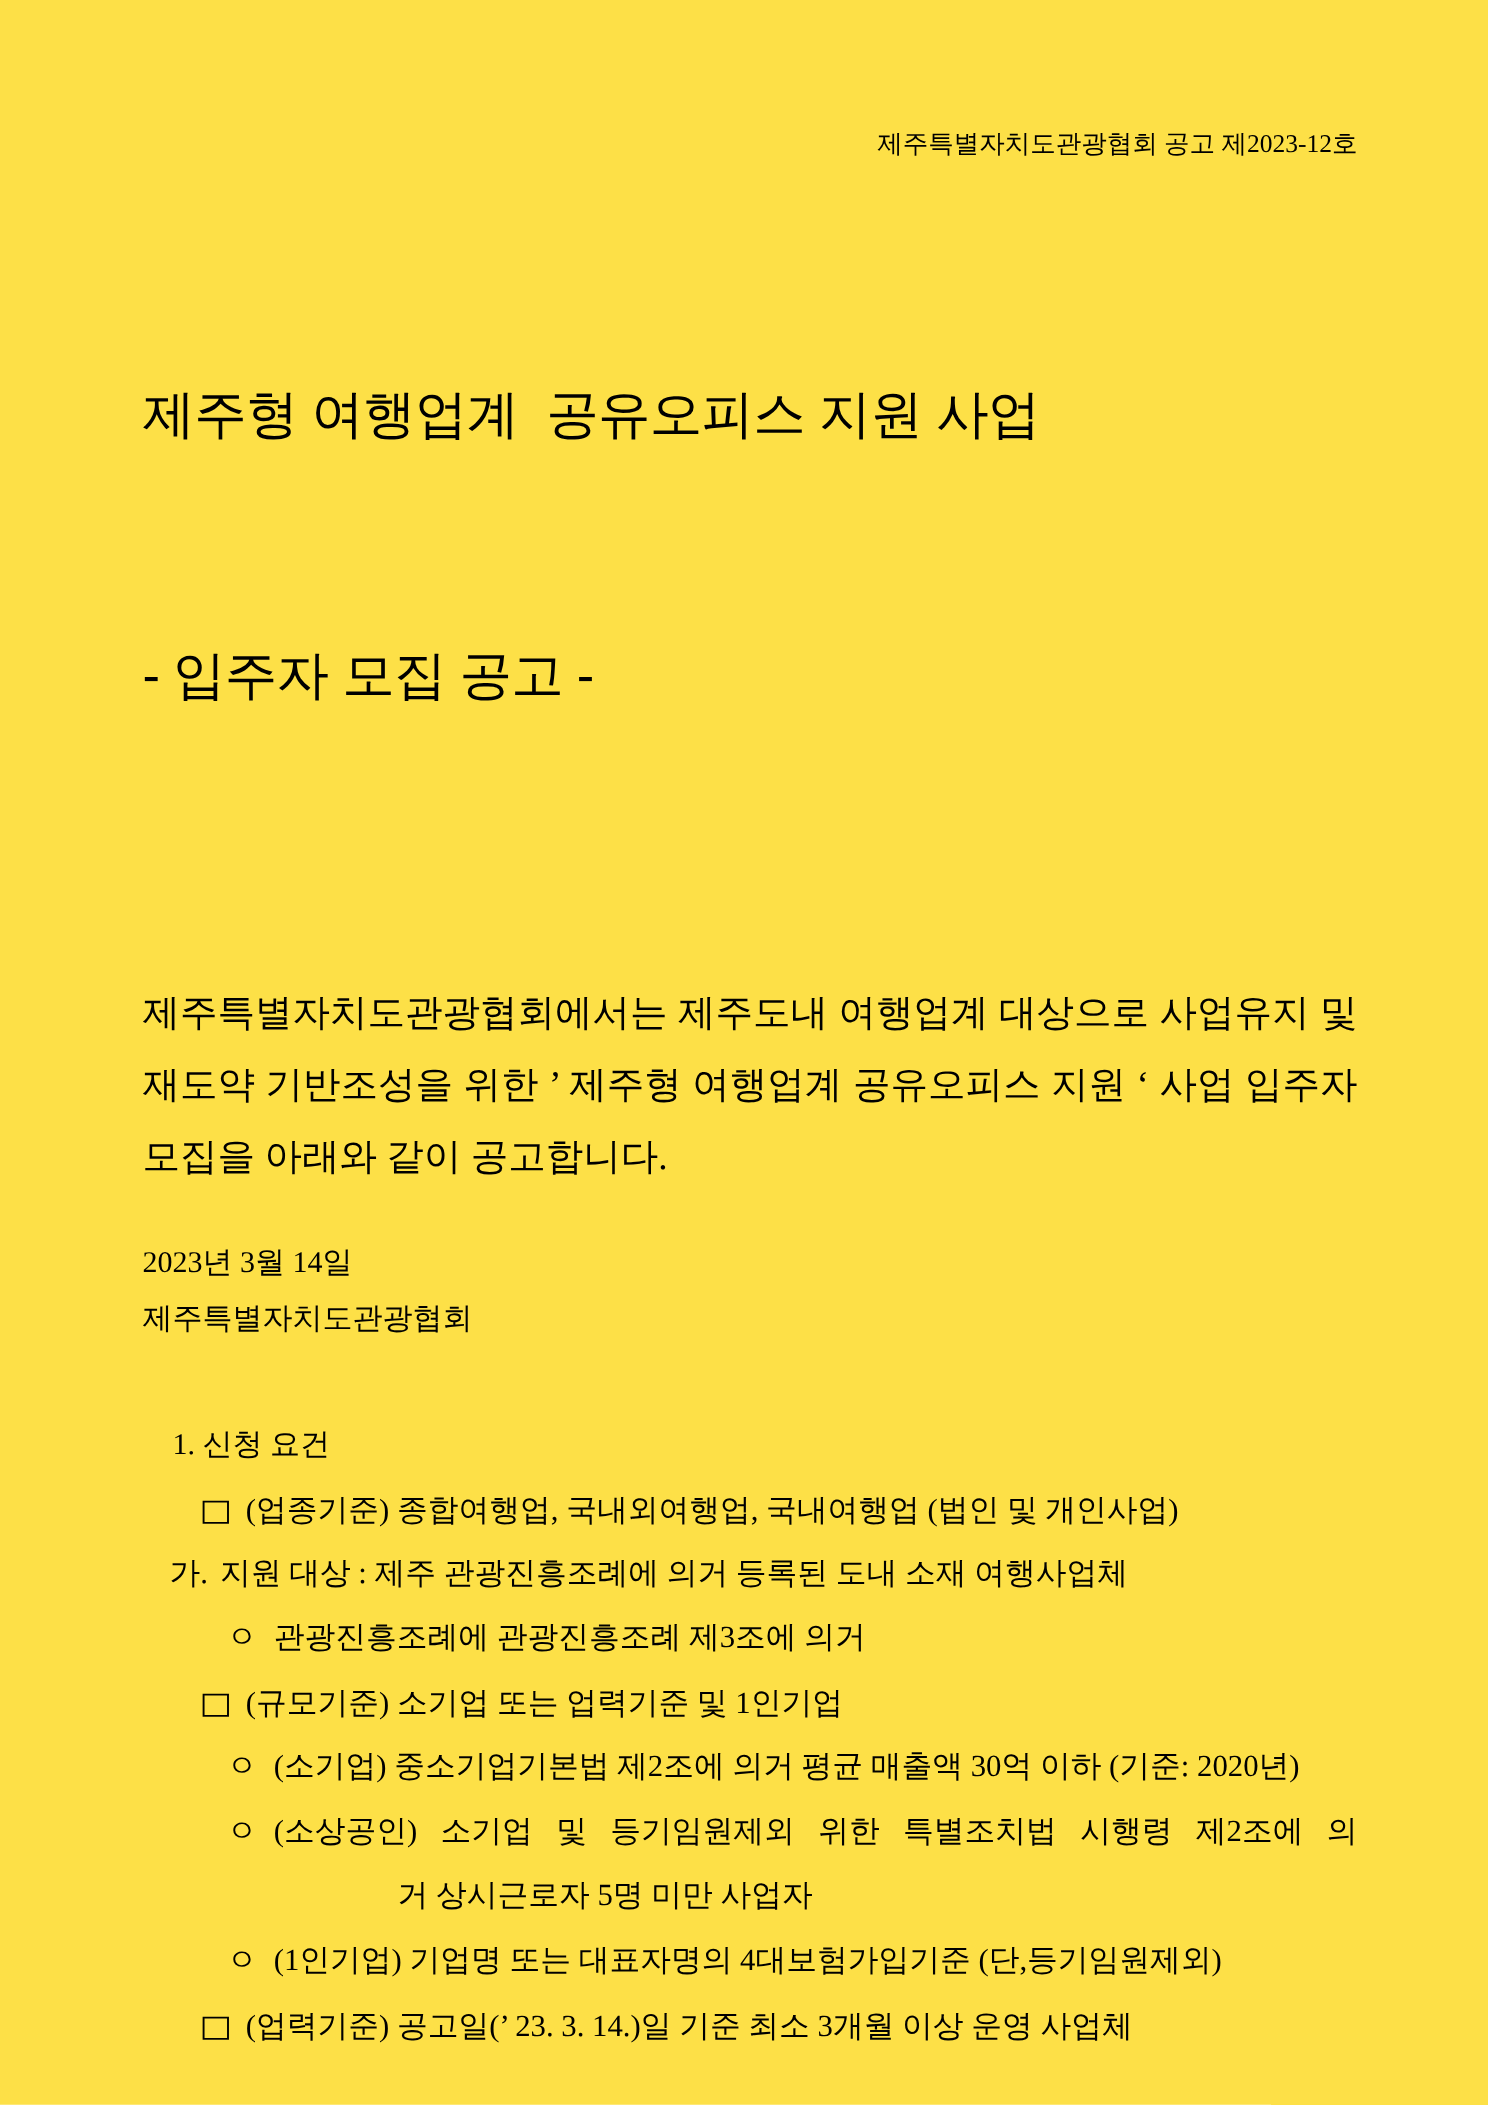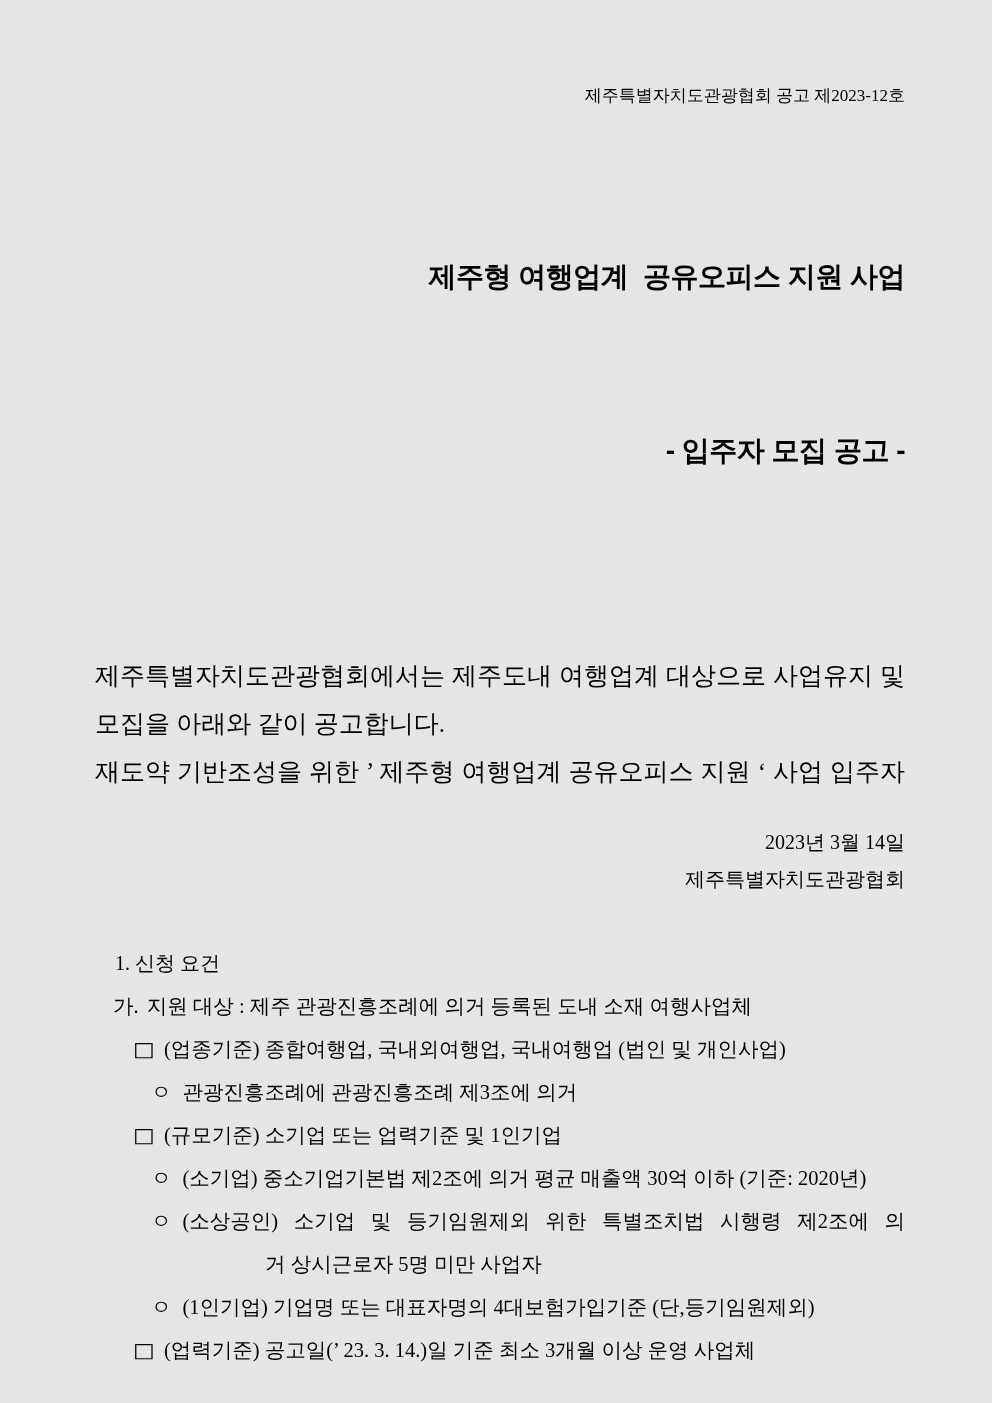--- a/index.html
+++ b/index.html
@@ -1,52 +1,51 @@
 <!DOCTYPE html>
 <html><head>
 <meta charset="utf-8">
 <style>
   html,body { margin:0; padding:0; }
   body { background:#ffffff; }
   .page {
     position:relative;
     width:992px;
     height:1403px;
-    background:#e5e5e5;
+    background:#fde047;
     color:#000000;
     font-family:"Liberation Serif","DejaVu Serif",serif;
     overflow:hidden;
     box-sizing:border-box;
     padding:0 87px 0 95px;
   }
   .doc-number {
     padding-top:86px;
     text-align:right;
     font-size:17px;
     line-height:20px;
   }
   .title {
     margin-top:26px;
-    text-align:right;
+    text-align:left;
     font-family:"Liberation Sans","DejaVu Sans",sans-serif;
-    font-weight:700;
-    font-size:28px;
+    font-weight:400;
+    font-size:35px;
     line-height:58px;
     letter-spacing:-0.5px;
     white-space:pre;
   }
   .intro {
     margin-top:56px;
     font-size:25px;
     line-height:48px;
   }
   .intro-line.justify { text-align:justify; text-align-last:justify; }
   .date-block {
     margin-top:28px;
-    text-align:right;
     font-size:20px;
     line-height:37px;
   }
   .sec1-heading {
     margin-top:44px;
     font-size:20px;
     height:43px;
     line-height:43px;
     margin-left:20px;
   }
@@ -87,37 +86,37 @@
 
   <div class="doc-number">제주특별자치도관광협회 공고 제2023-12호</div>
 
   <div class="title">
     <div>제주형 여행업계  공유오피스 지원 사업</div>
     <div>- 입주자 모집 공고 -</div>
   </div>
 
   <div class="intro">
     <div class="intro-line justify">제주특별자치도관광협회에서는 제주도내 여행업계 대상으로 사업유지 및</div>
+    <div class="intro-line justify">재도약 기반조성을 위한 ’ 제주형 여행업계 공유오피스 지원 ‘ 사업 입주자</div>
     <div class="intro-line">모집을 아래와 같이 공고합니다.</div>
-    <div class="intro-line justify">재도약 기반조성을 위한 ’ 제주형 여행업계 공유오피스 지원 ‘ 사업 입주자</div>
   </div>
 
   <div class="date-block">
     <div>2023년 3월 14일</div>
     <div>제주특별자치도관광협회</div>
   </div>
 
   <div class="sec1-heading">1. 신청 요건</div>
 
+  <div class="row ind-sq">
+    <span class="bullet b-sq">□</span><span>(업종기준) 종합여행업, 국내외여행업, 국내여행업 (법인 및 개인사업)</span>
+  </div>
+
   <div class="row ind-ga">
     <span class="bullet b-ga">가.</span><span>지원 대상 : 제주 관광진흥조례에 의거 등록된 도내 소재 여행사업체</span>
-  </div>
-
-  <div class="row ind-sq">
-    <span class="bullet b-sq">□</span><span>(업종기준) 종합여행업, 국내외여행업, 국내여행업 (법인 및 개인사업)</span>
   </div>
 
   <div class="row ind-o">
     <span class="bullet b-o">ㅇ</span><span>관광진흥조례에 관광진흥조례 제3조에 의거</span>
   </div>
 
   <div class="row ind-sq">
     <span class="bullet b-sq">□</span><span>(규모기준) 소기업 또는 업력기준 및 1인기업</span>
   </div>
 

